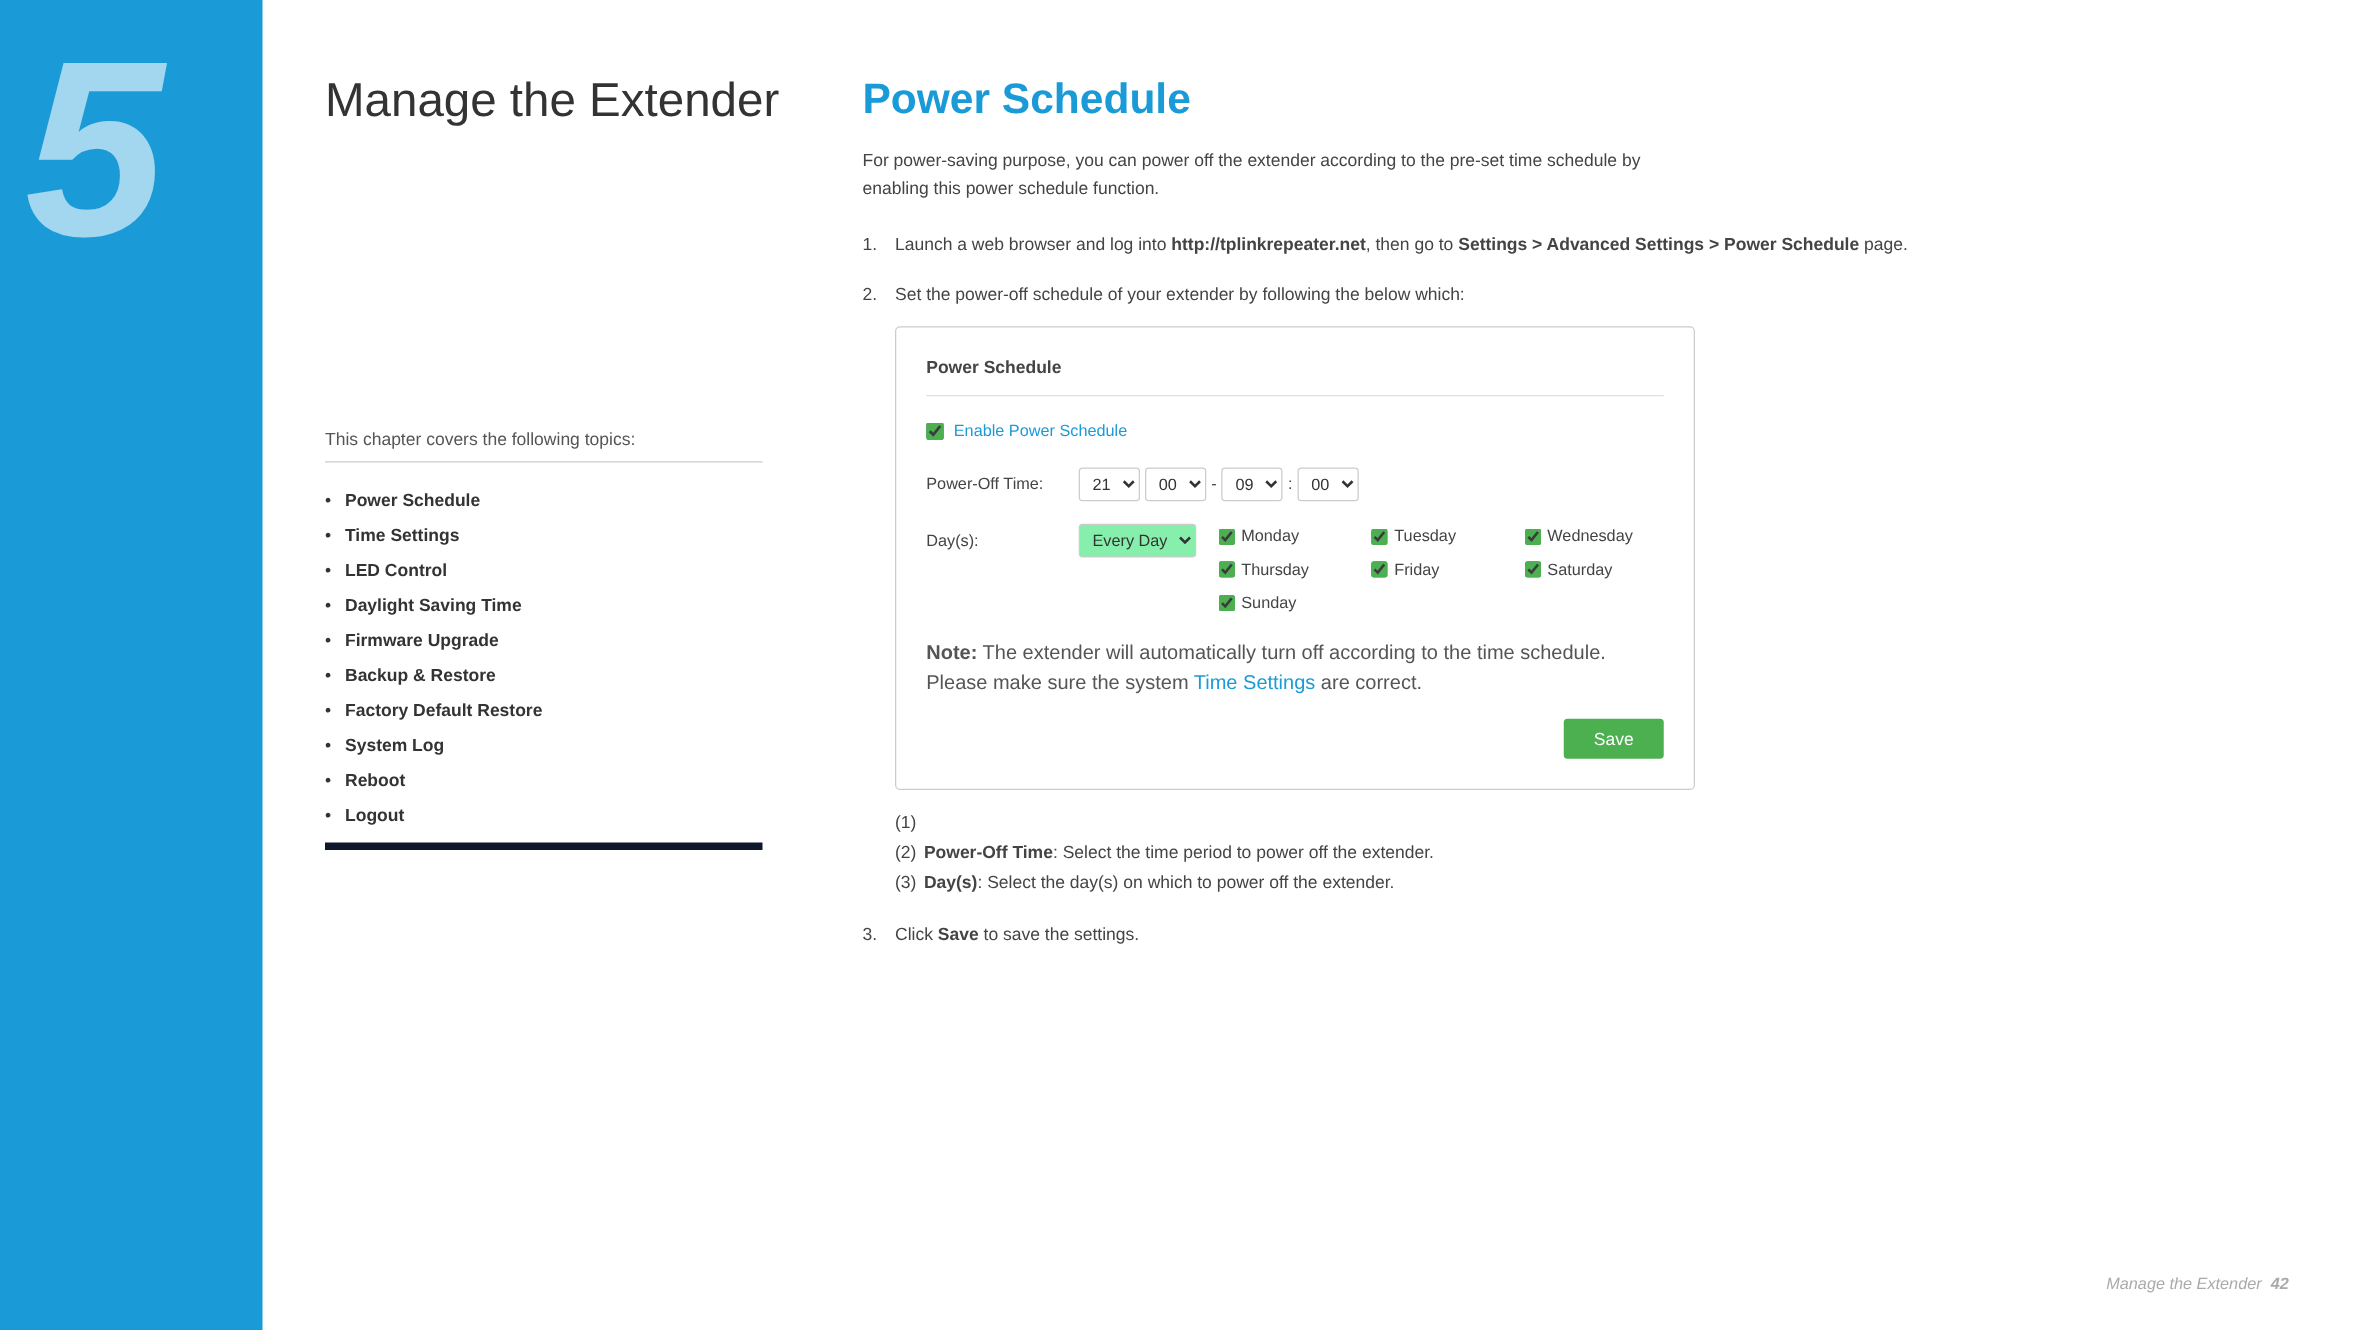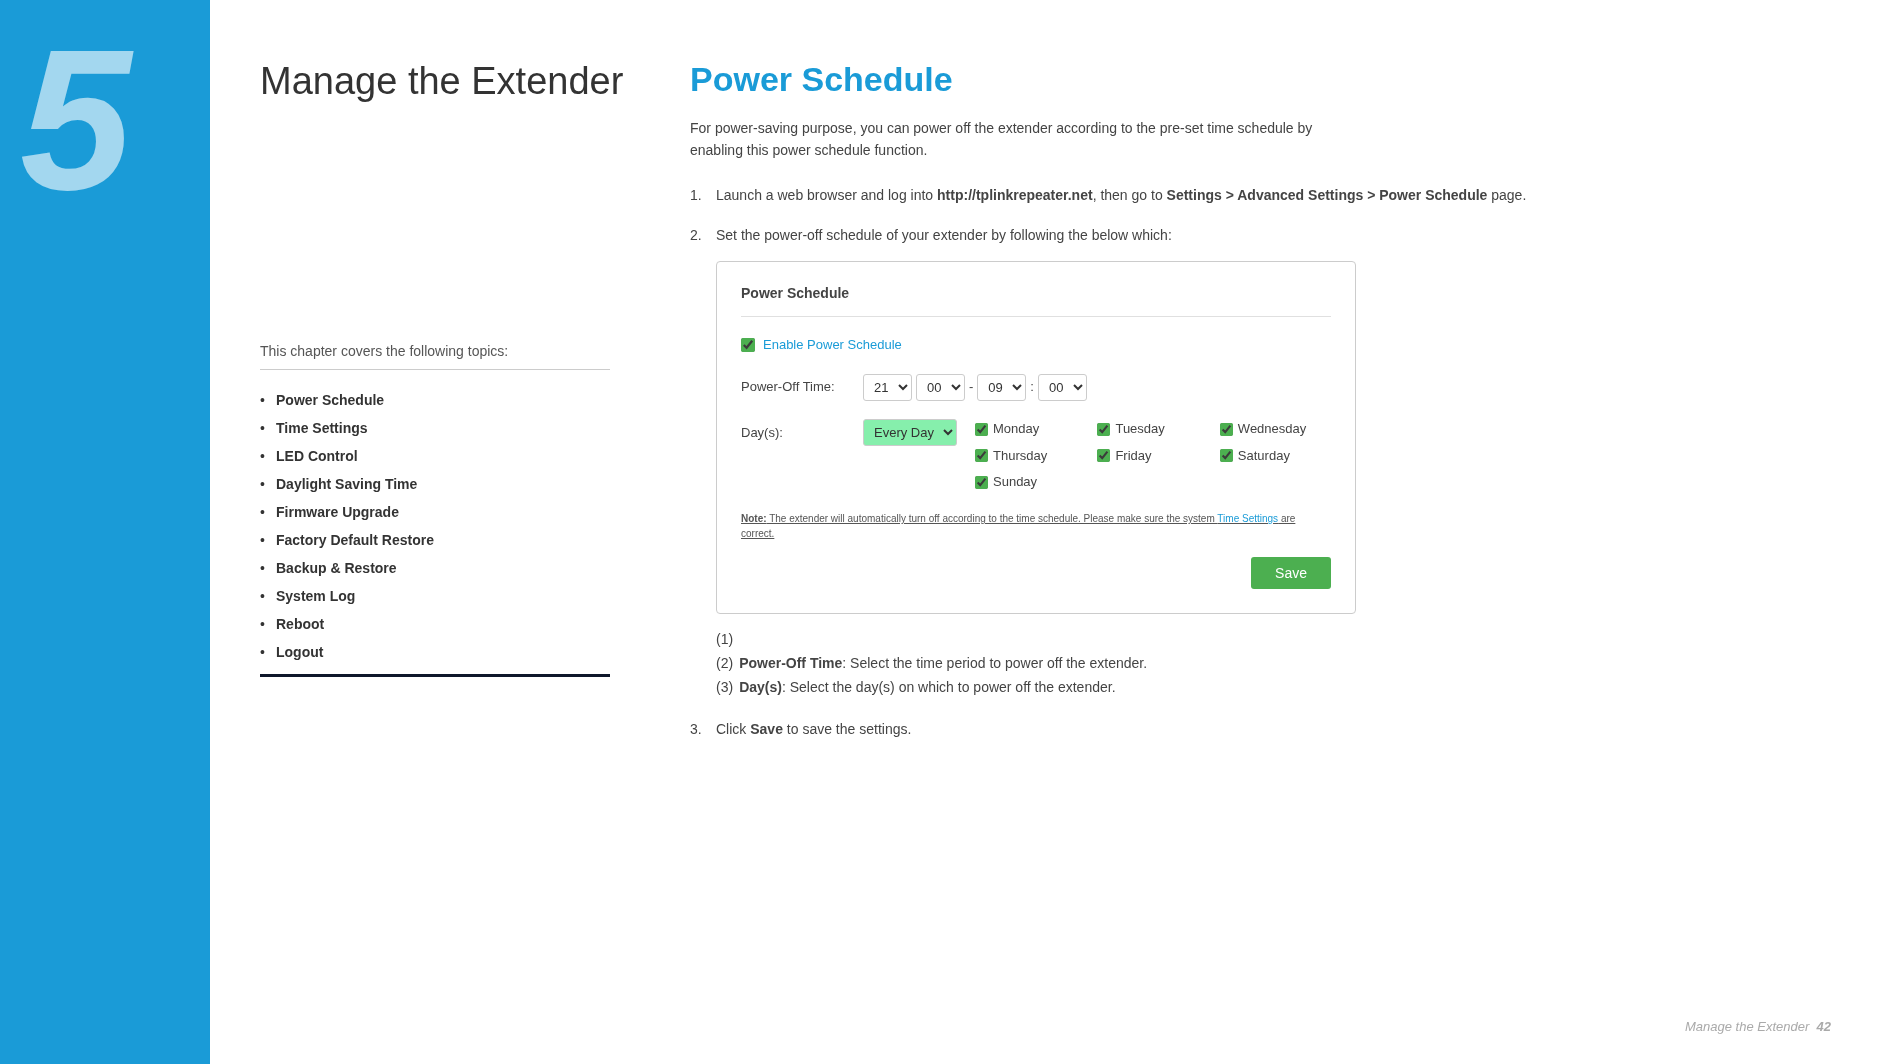--- a/index.html
+++ b/index.html
@@ -71,21 +71,21 @@
     .topic-list li::before {
       content: '•';
       position: absolute;
       left: 0;
       color: #333;
     }
     .topic-list li strong {
       font-weight: 600;
     }
     .topic-list li:last-child {
-      border-bottom: 3px solid #0f172a;
+      border-bottom: 6px solid #0f172a;
       padding-bottom: 14px;
     }
 
     
     .right-content {
       flex: 1;
       padding: 60px 60px 40px 40px;
     }
     .section-title {
       font-size: 34px;
@@ -215,26 +215,25 @@
       gap: 5px;
       font-size: 13px;
       color: #444;
     }
     .day-check-item input[type="checkbox"] {
       accent-color: #4caf50;
       width: 13px;
       height: 13px;
     }
     .note-text {
-      font-size: 10px;
+      font-size: 16px;
       color: #555;
       line-height: 1.5;
       margin-bottom: 16px;
       max-width: 580px;
-      text-decoration: underline;
     }
     .note-text strong {
       font-weight: 600;
     }
     .note-text a {
       color: #1a9bd7;
       text-decoration: none;
     }
     .save-row {
       display: flex;
@@ -292,22 +291,22 @@
 
   <div class="left-text">
     <div class="chapter-title">Manage the Extender</div>
     <div class="chapter-intro">This chapter covers the following topics:</div>
     <ul class="topic-list">
       <li><strong>Power Schedule</strong></li>
       <li><strong>Time Settings</strong></li>
       <li><strong>LED Control</strong></li>
       <li><strong>Daylight Saving Time</strong></li>
       <li><strong>Firmware Upgrade</strong></li>
+      <li><strong>Backup &amp; Restore</strong></li>
       <li><strong>Factory Default Restore</strong></li>
-      <li><strong>Backup &amp; Restore</strong></li>
       <li><strong>System Log</strong></li>
       <li><strong>Reboot</strong></li>
       <li><strong>Logout</strong></li>
     </ul>
   </div>
 
   <div class="right-content" style="position:relative;">
 
     <h1 class="section-title">Power Schedule</h1>
 

